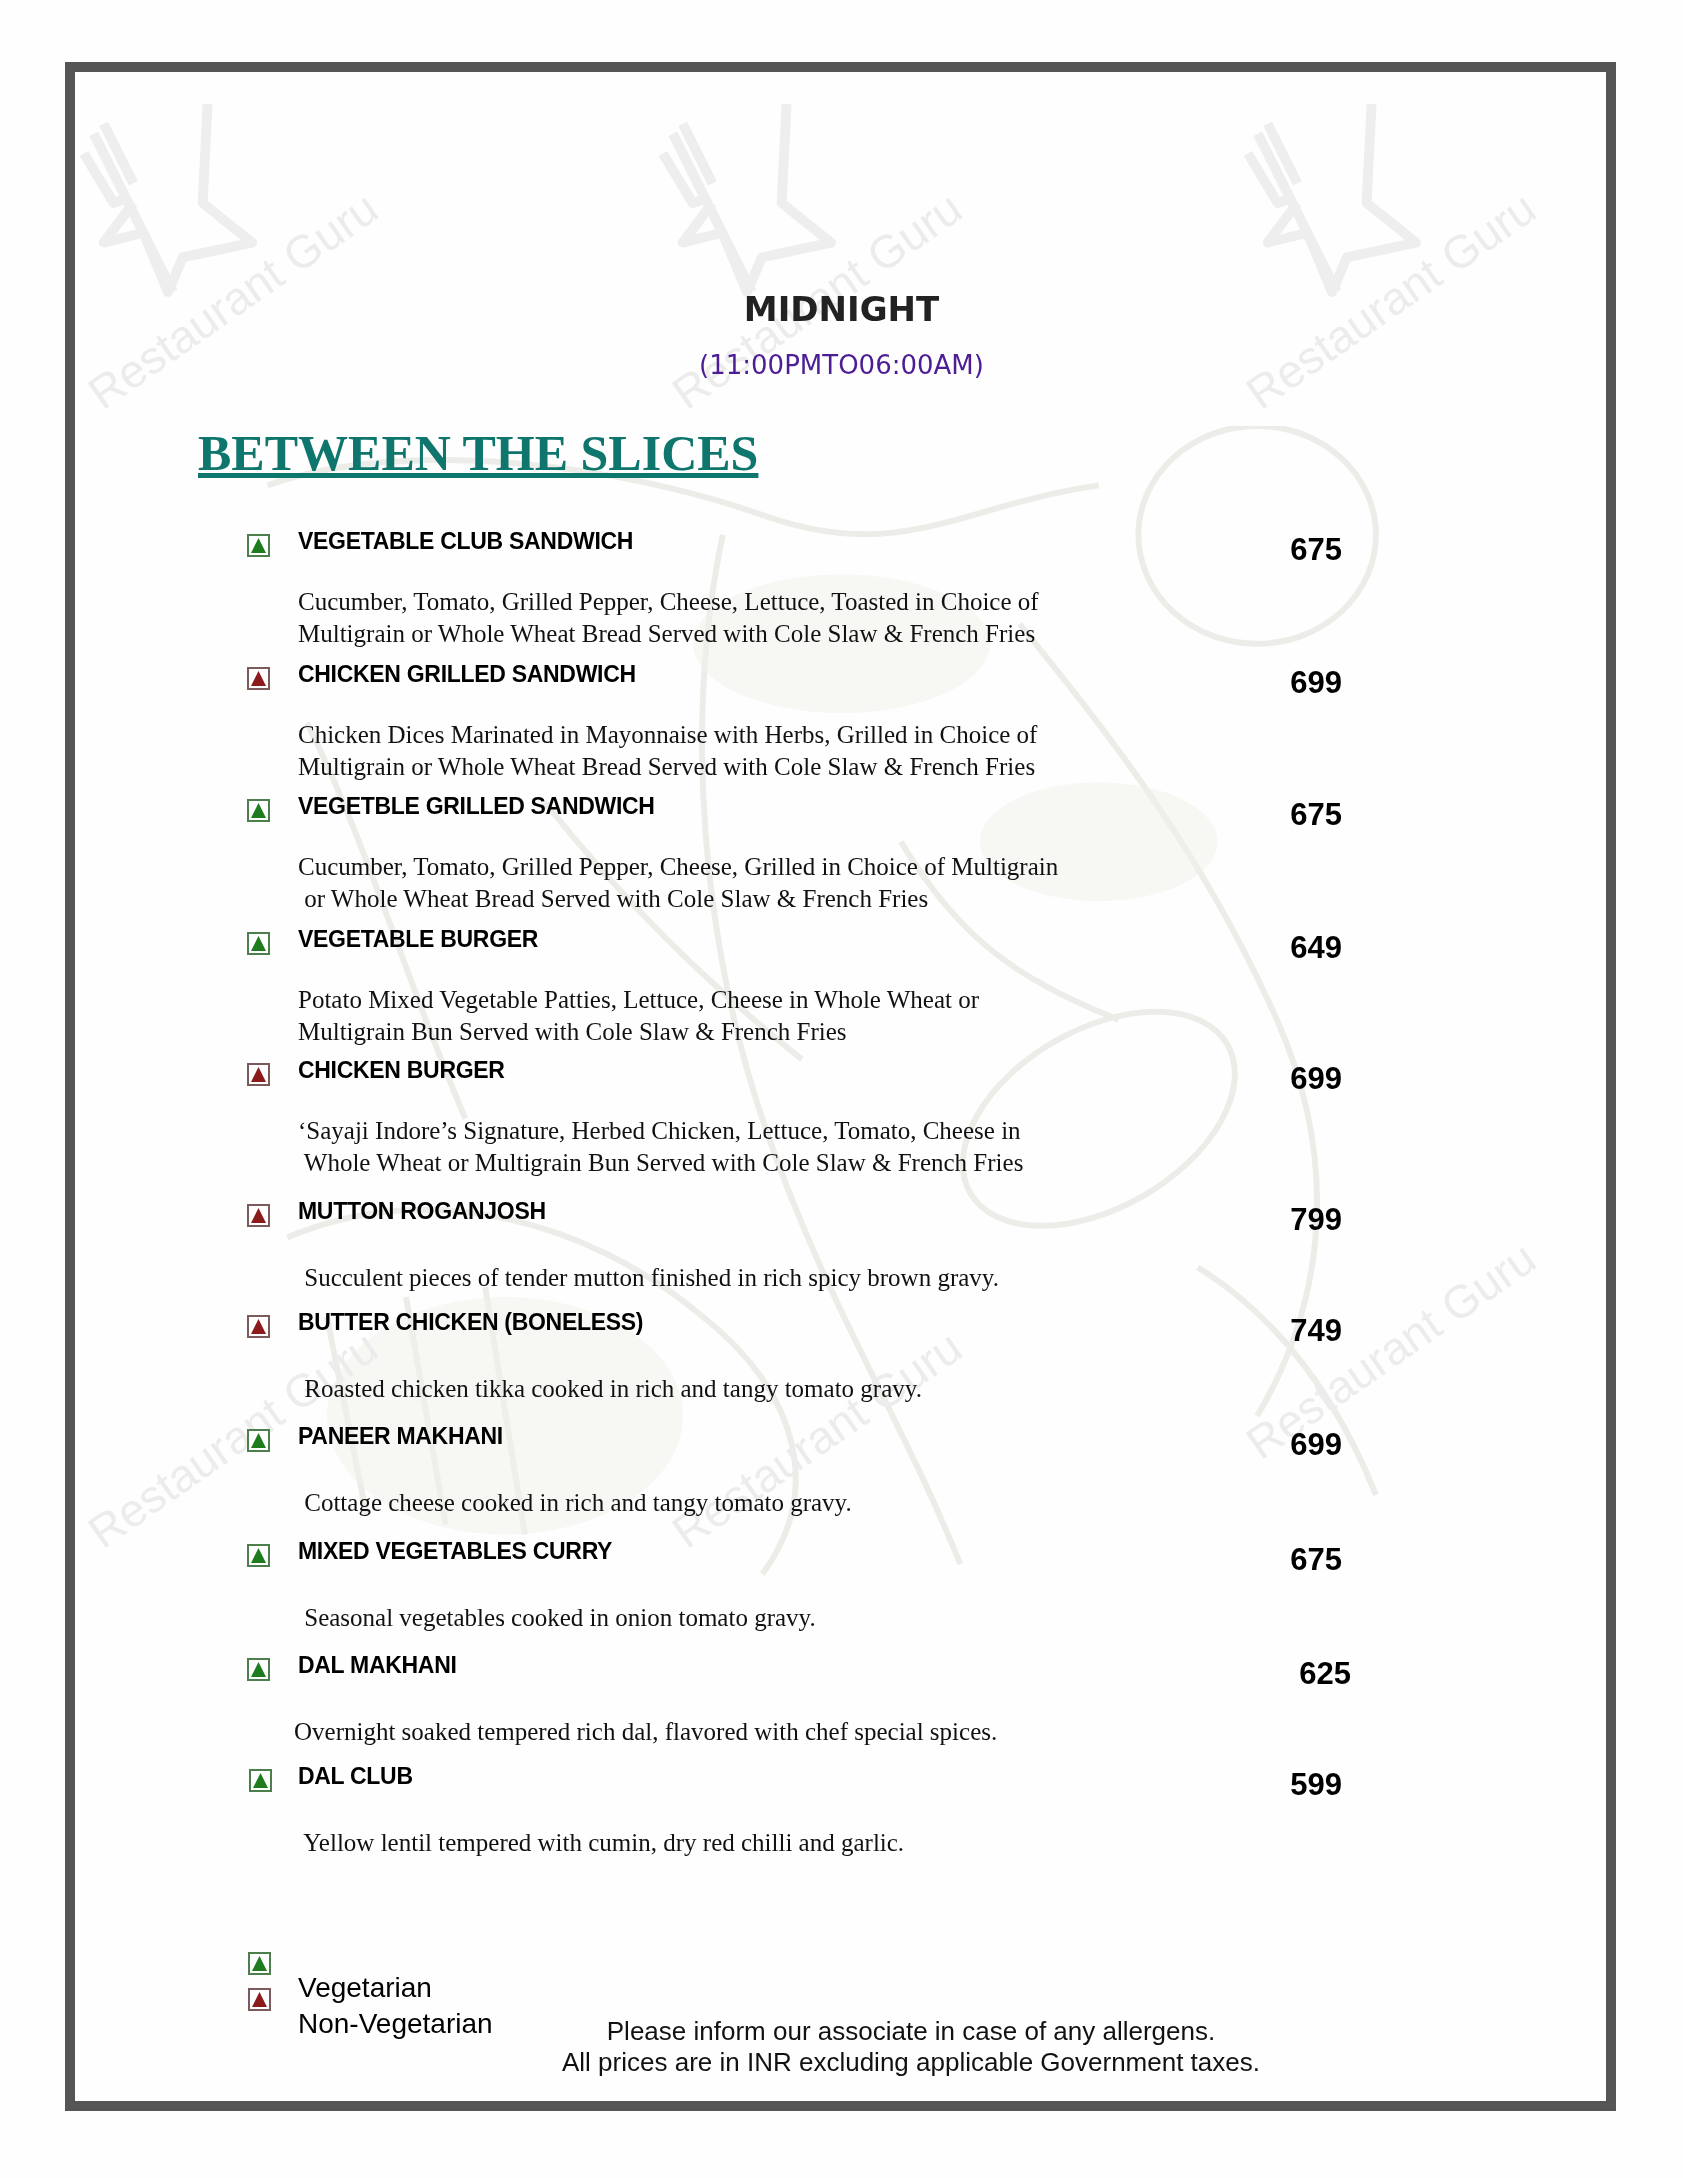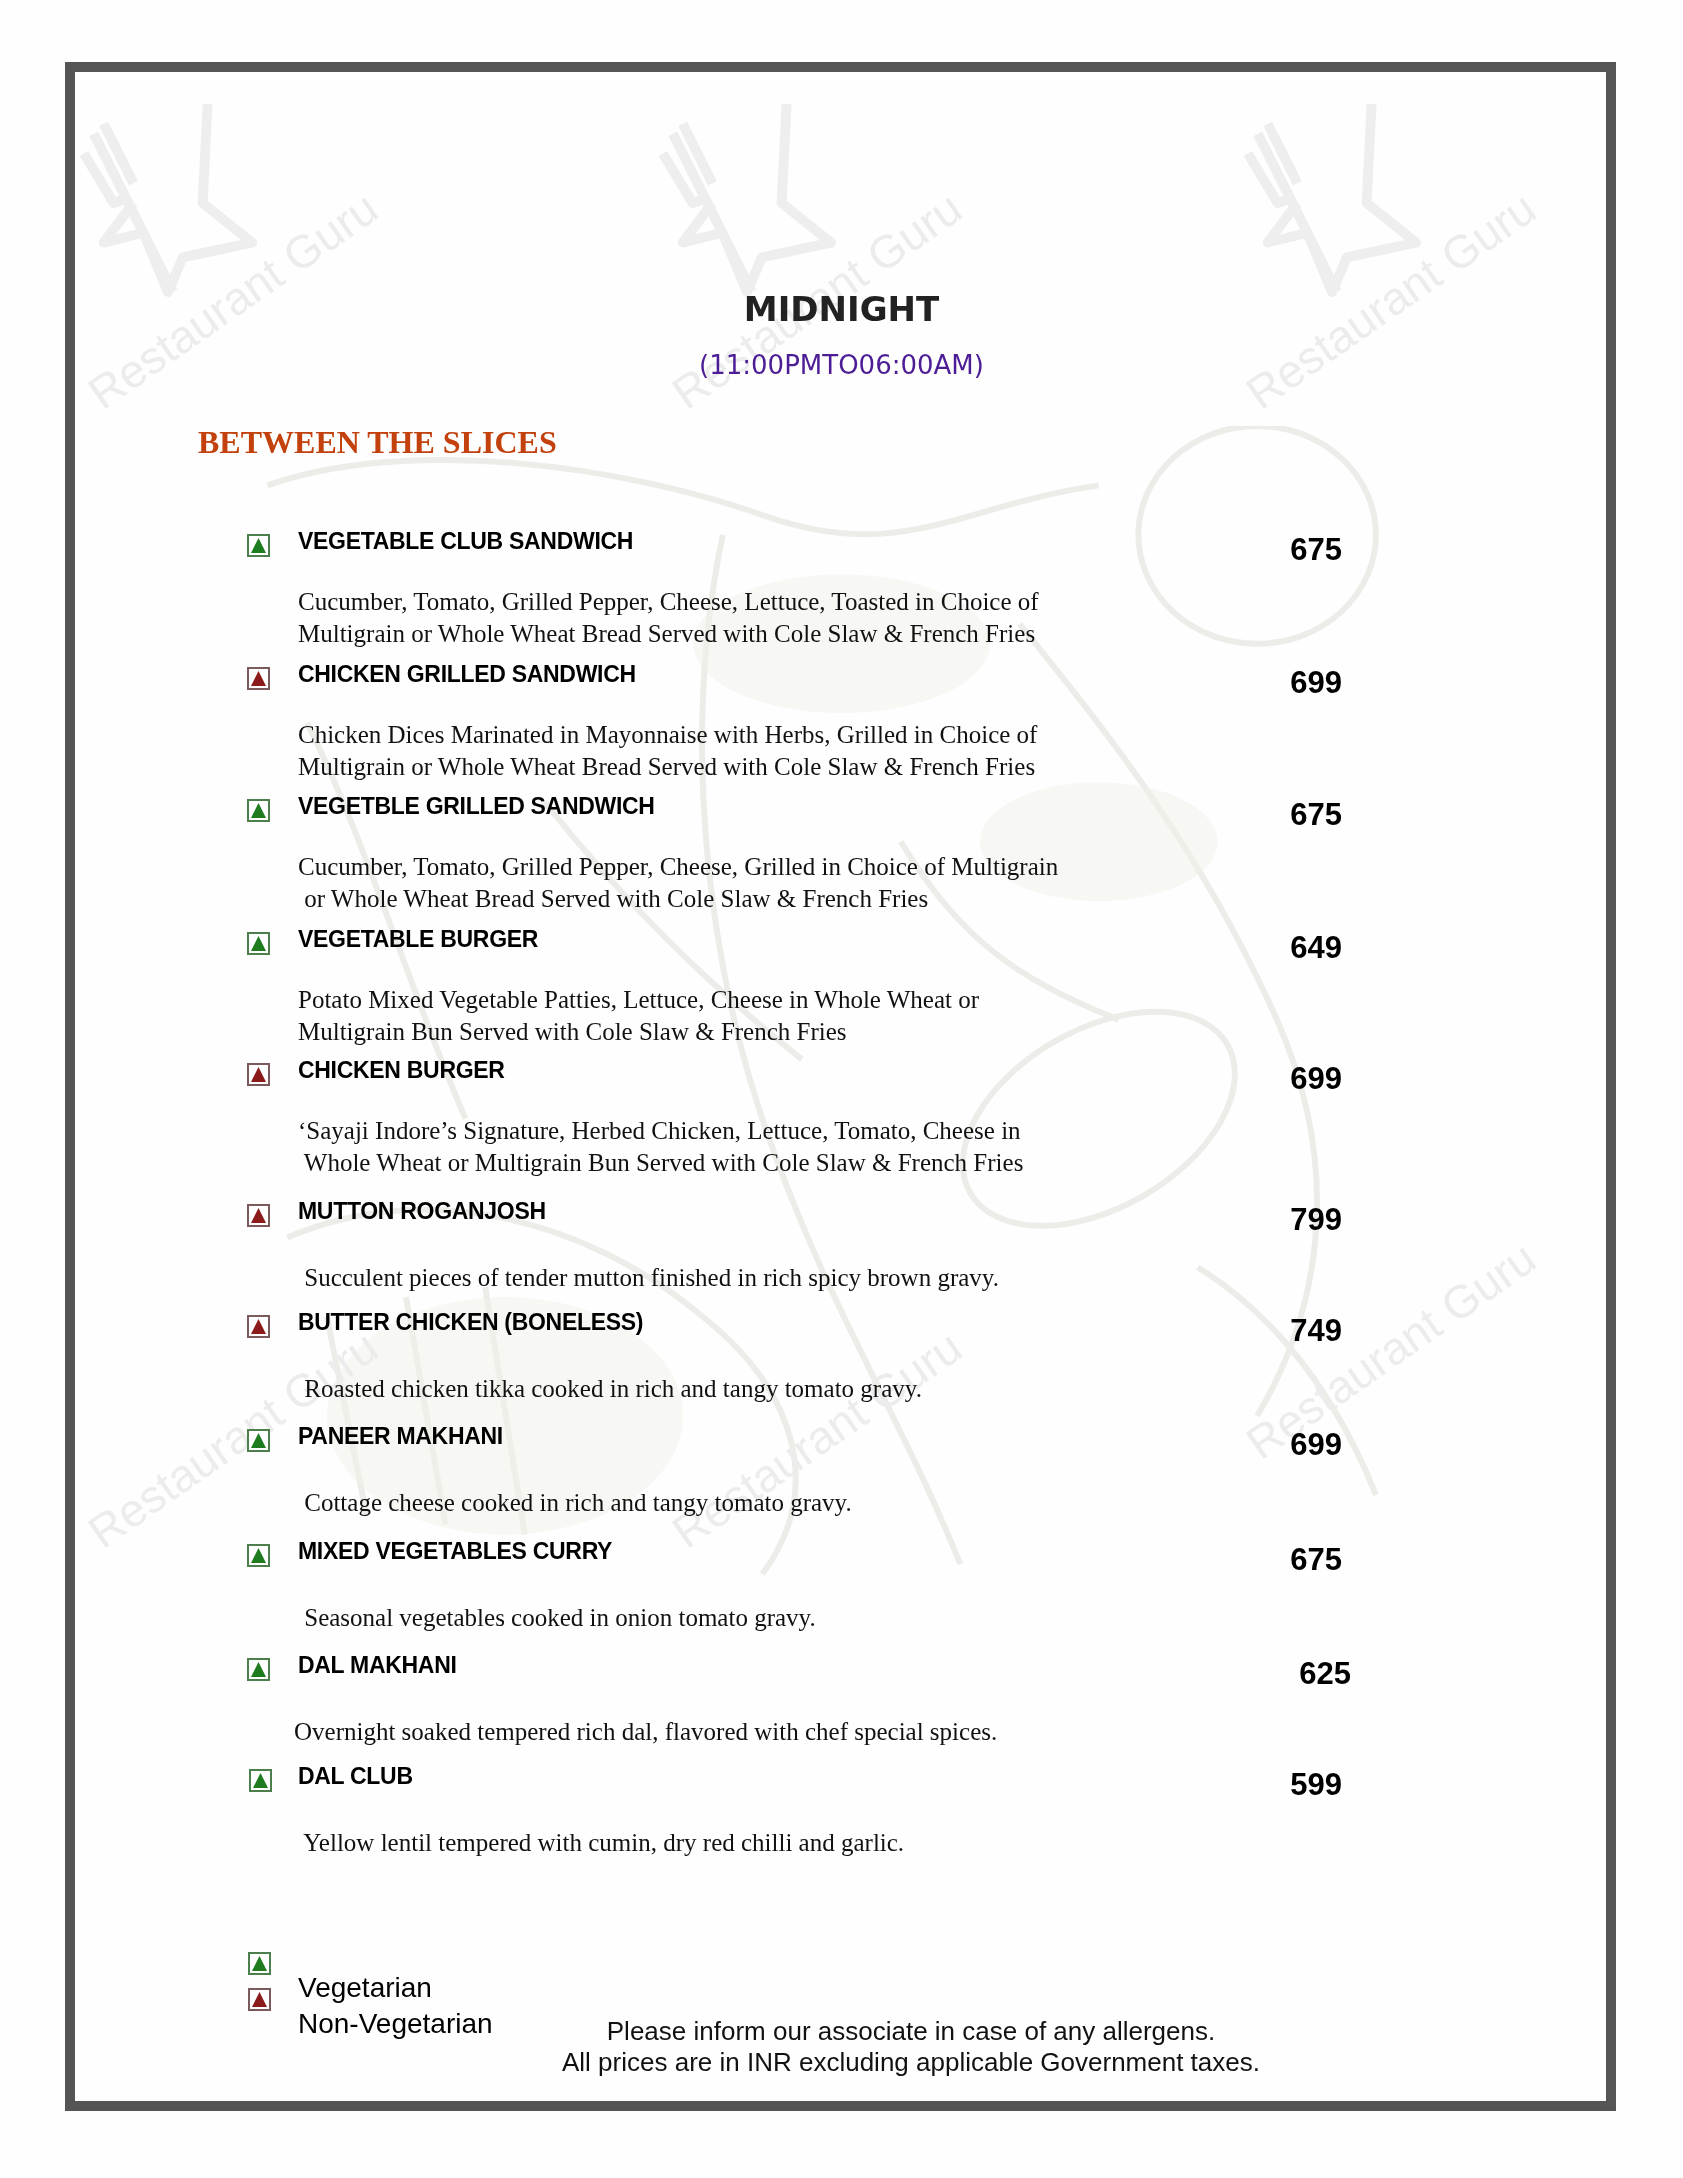--- a/index.html
+++ b/index.html
@@ -29,22 +29,23 @@
     position: absolute; left: 0; width: 1683px; top: 289px; text-align: center;
     font-family: "DejaVu Sans", sans-serif; font-weight: bold; font-size: 34px;
     color: #222; letter-spacing: 0px;
   }
   .subtitle {
     position: absolute; left: 0; width: 1683px; top: 350px; text-align: center;
     font-family: "DejaVu Sans", sans-serif; font-size: 26px; color: #4c1d95;
   }
   .section {
     position: absolute; left: 198px; top: 424px;
-    font-family: "Liberation Serif", serif; font-weight: bold; font-size: 32px;
-    color: #c2410c;
+    font-family: "Liberation Serif", serif; font-weight: bold; font-size: 50px;
+    color: #0f766e;
+    text-decoration: underline;
   }
   .item { position: absolute; left: 0; width: 1683px; }
   .item .icon { position: absolute; left: 247px; top: 6px; width: 23px; height: 23px; }
   .item .name {
     position: absolute; left: 298px; top: 0;
     font-family: "Liberation Sans", sans-serif; font-weight: bold; font-size: 23px;
     letter-spacing: -0.3px; white-space: nowrap;
   }
   .item .price {
     position: absolute; left: 1287px; top: 4px; width: 55px; text-align: right;

